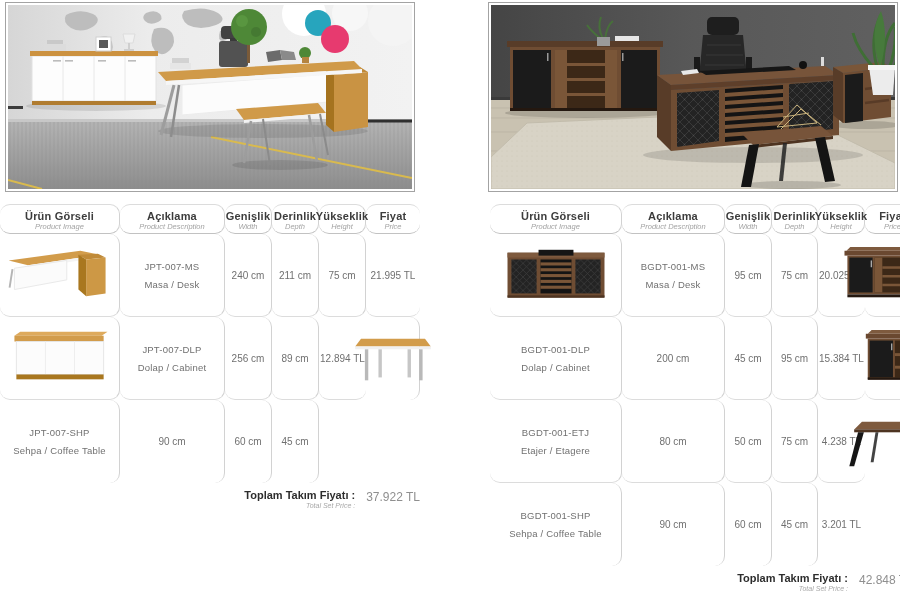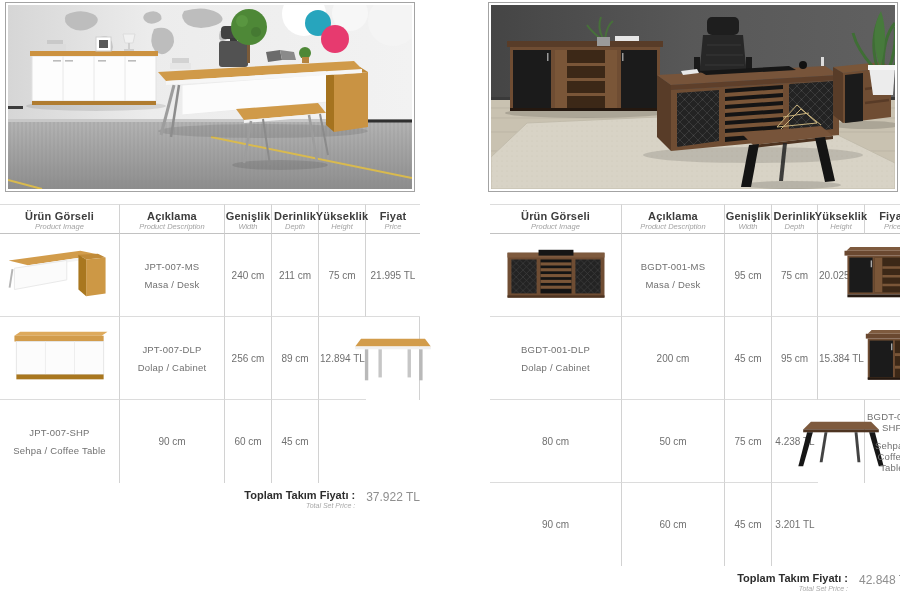--- a/index.html
+++ b/index.html
@@ -15,21 +15,21 @@
   .photo-right{left:488px;}
 
   
   .ptable{position:absolute;top:204px;}
   .ptable-left{left:0;width:420px;}
   .ptable-right{left:490px;width:430px;}
   .grid{display:grid;}
   .lgrid{grid-template-columns:120px 105px 47px 47px 47px 54px;}
   .rgrid{grid-template-columns:132px 103px 47px 46px 47px 55px;}
   .hcell,.cell{box-sizing:border-box;display:flex;flex-direction:column;
-               align-items:center;justify-content:center;text-align:center;}
+               align-items:center;justify-content:center;text-align:center;border-radius:10px;}
   .hcell{height:30px;border-top:1px solid #dcdcdc;border-bottom:1px solid #c2c2c2;padding-top:2px;}
   .cell{height:83px;}
   .vl{border-right:1px solid #d2d2d2;}
   .rb{border-bottom:1px solid #dcdcdc;}
   .h-tr{font-size:11px;font-weight:bold;color:#3c3c3c;letter-spacing:.2px;line-height:1.1;}
   .h-en{font-size:7.5px;font-style:italic;color:#a3a3a3;margin-top:1px;line-height:1;}
   .code-line{font-size:9.5px;color:#707070;letter-spacing:.2px;}
   .name-line{font-size:9.5px;color:#707070;margin-top:7px;letter-spacing:.2px;}
   .dim{font-size:10px;color:#707070;}
   .thumb svg{display:block;}
@@ -440,20 +440,24 @@
           <rect x="28" y="8" width="56" height="5" fill="#6a4830"></rect>
           <rect x="30" y="13" width="52" height="42" fill="#6f4d33"></rect>
           <rect x="32" y="15" width="24" height="38" fill="#1b1b1b"></rect>
           <rect x="54" y="18" width="1.4" height="7" fill="#aaaaaa"></rect>
           <rect x="58" y="15" width="22" height="38" fill="#3c2817"></rect>
           <rect x="58" y="28" width="22" height="3" fill="#7a5638"></rect>
           <rect x="58" y="41" width="22" height="3" fill="#7a5638"></rect>
           <rect x="30" y="53" width="52" height="2.5" fill="#241810"></rect>
         </svg>
       </div>
+      <div class="cell vl rb">
+          <div class="code-line">BGDT-001-ETJ</div>
+          <div class="name-line">Etajer / Etagere</div>
+        </div>
       <div class="cell vl rb dim">80 cm</div>
       <div class="cell vl rb dim">50 cm</div>
       <div class="cell vl rb dim">75 cm</div>
       <div class="cell rb dim">4.238 TL</div>
 
       <div class="cell vl thumb">
         <svg width="110" height="64" viewBox="0 0 110 66">
           <polygon points="24,12 86,12 94,20 16,20" fill="#7e5a3e"></polygon>
           <rect x="16" y="20" width="78" height="3" fill="#4e3421"></rect>
           <polygon points="20,23 26,23 16,58 11,58" fill="#161616"></polygon>

